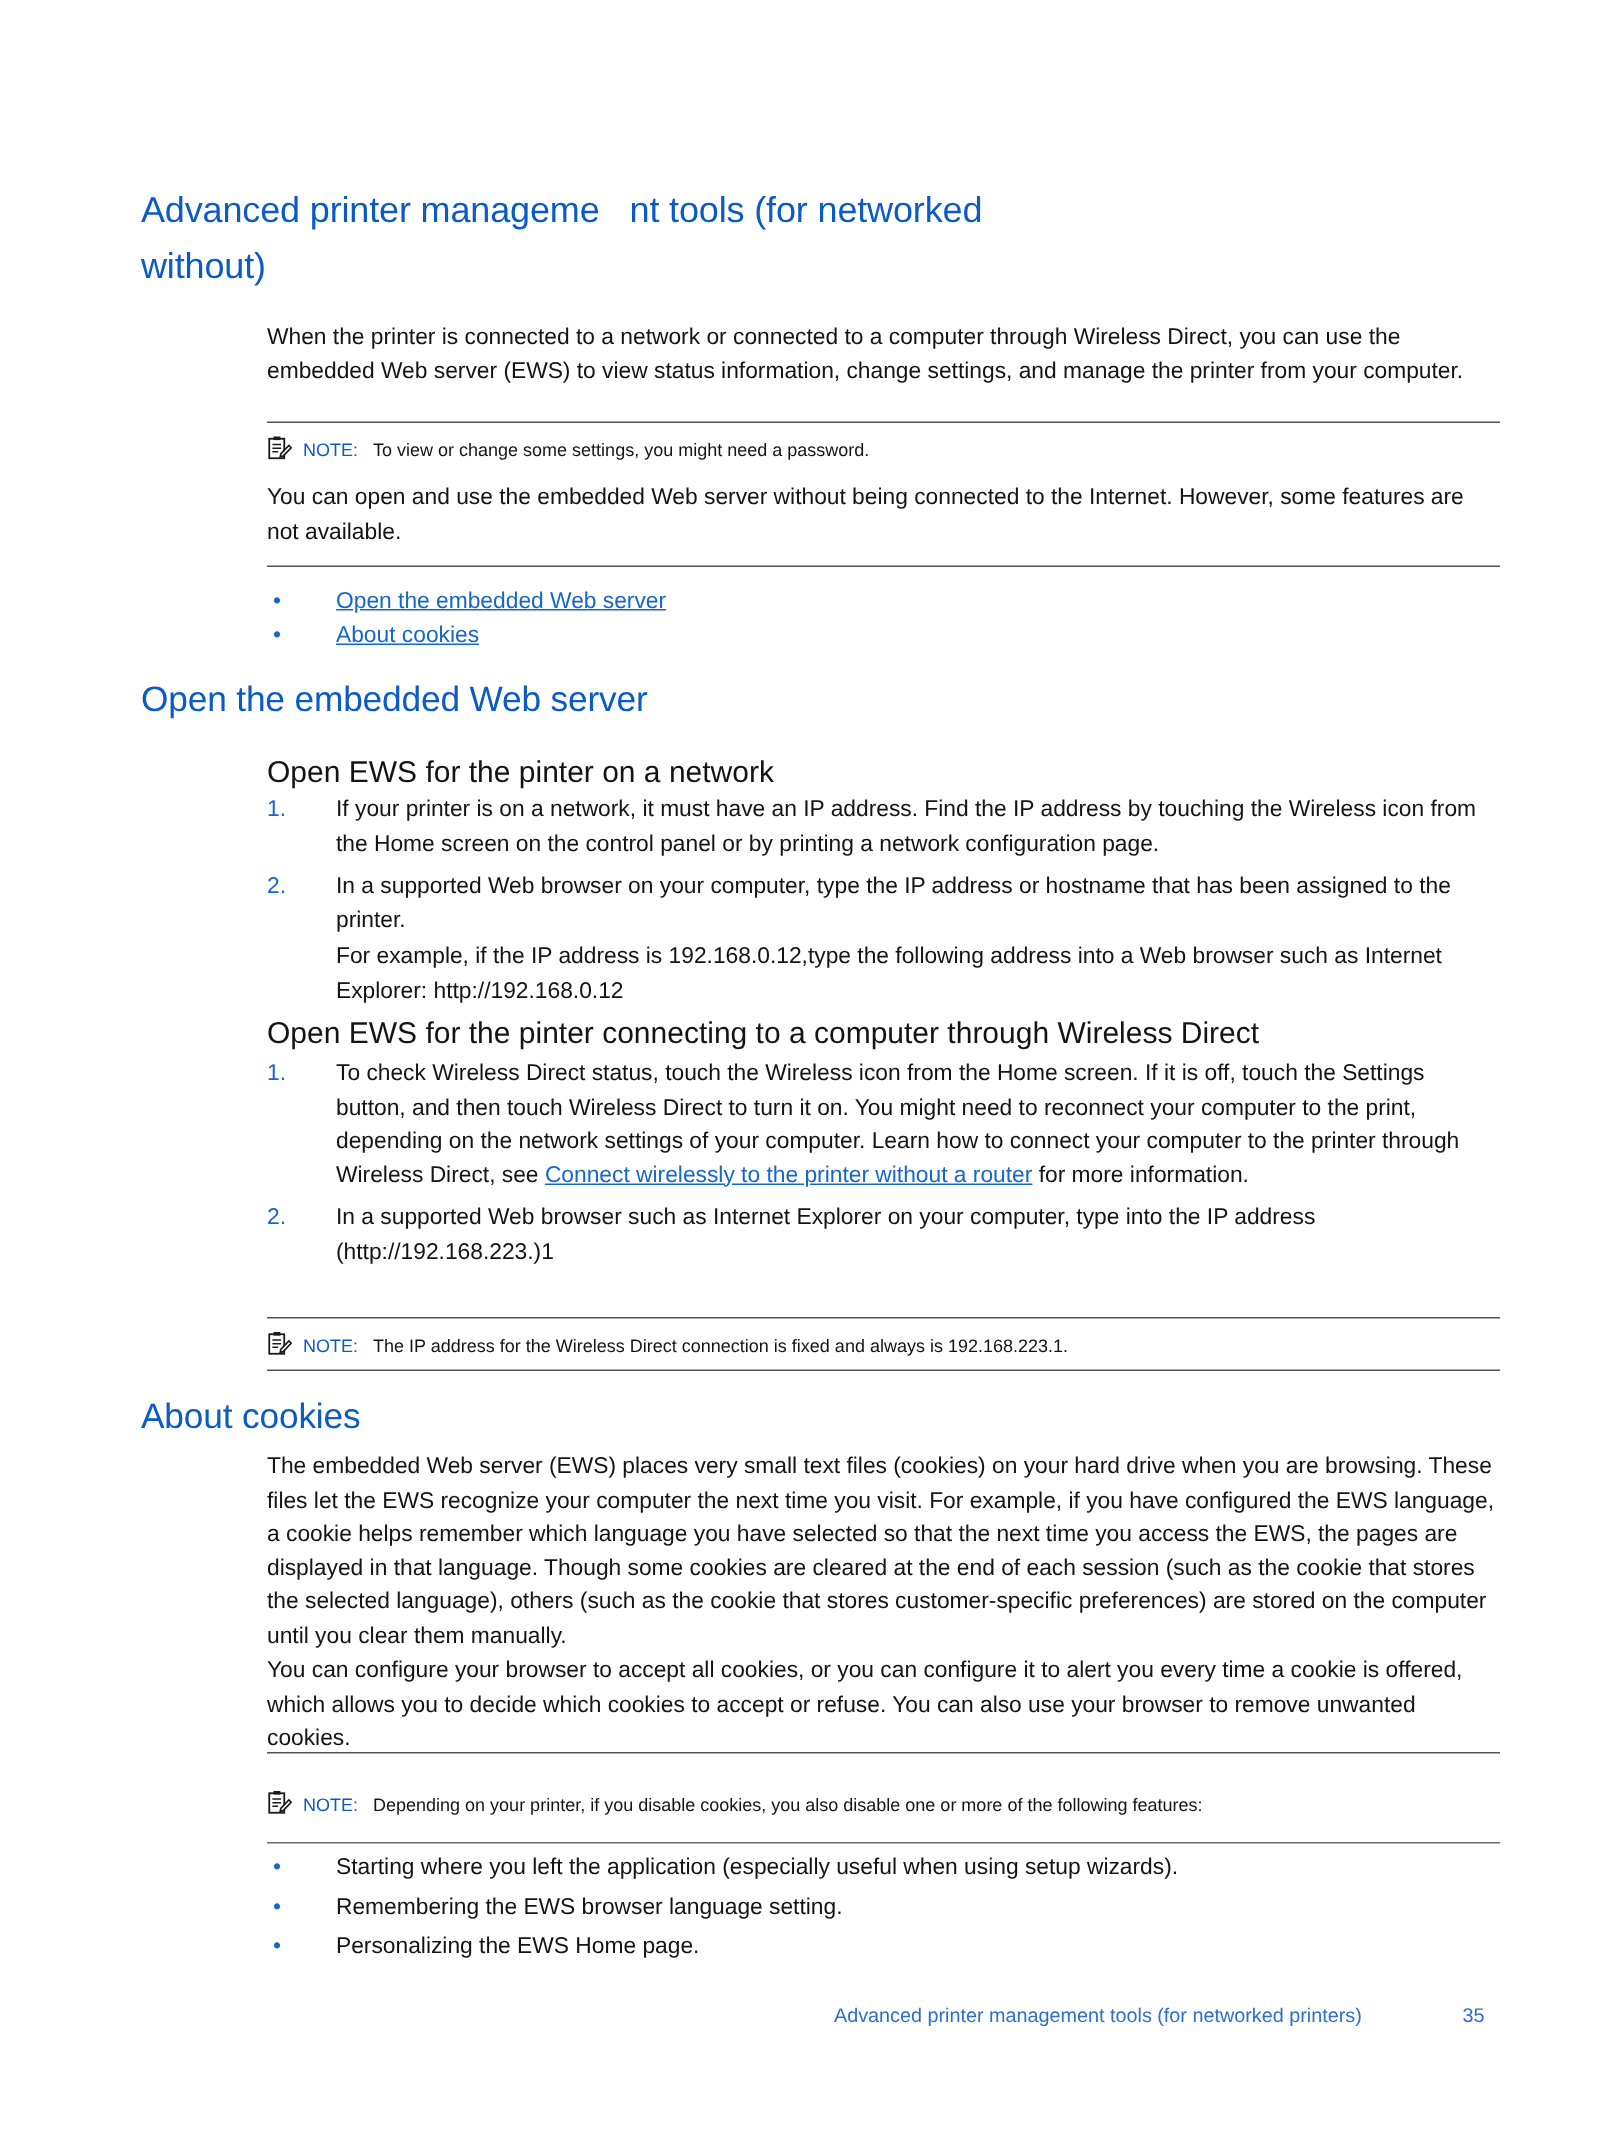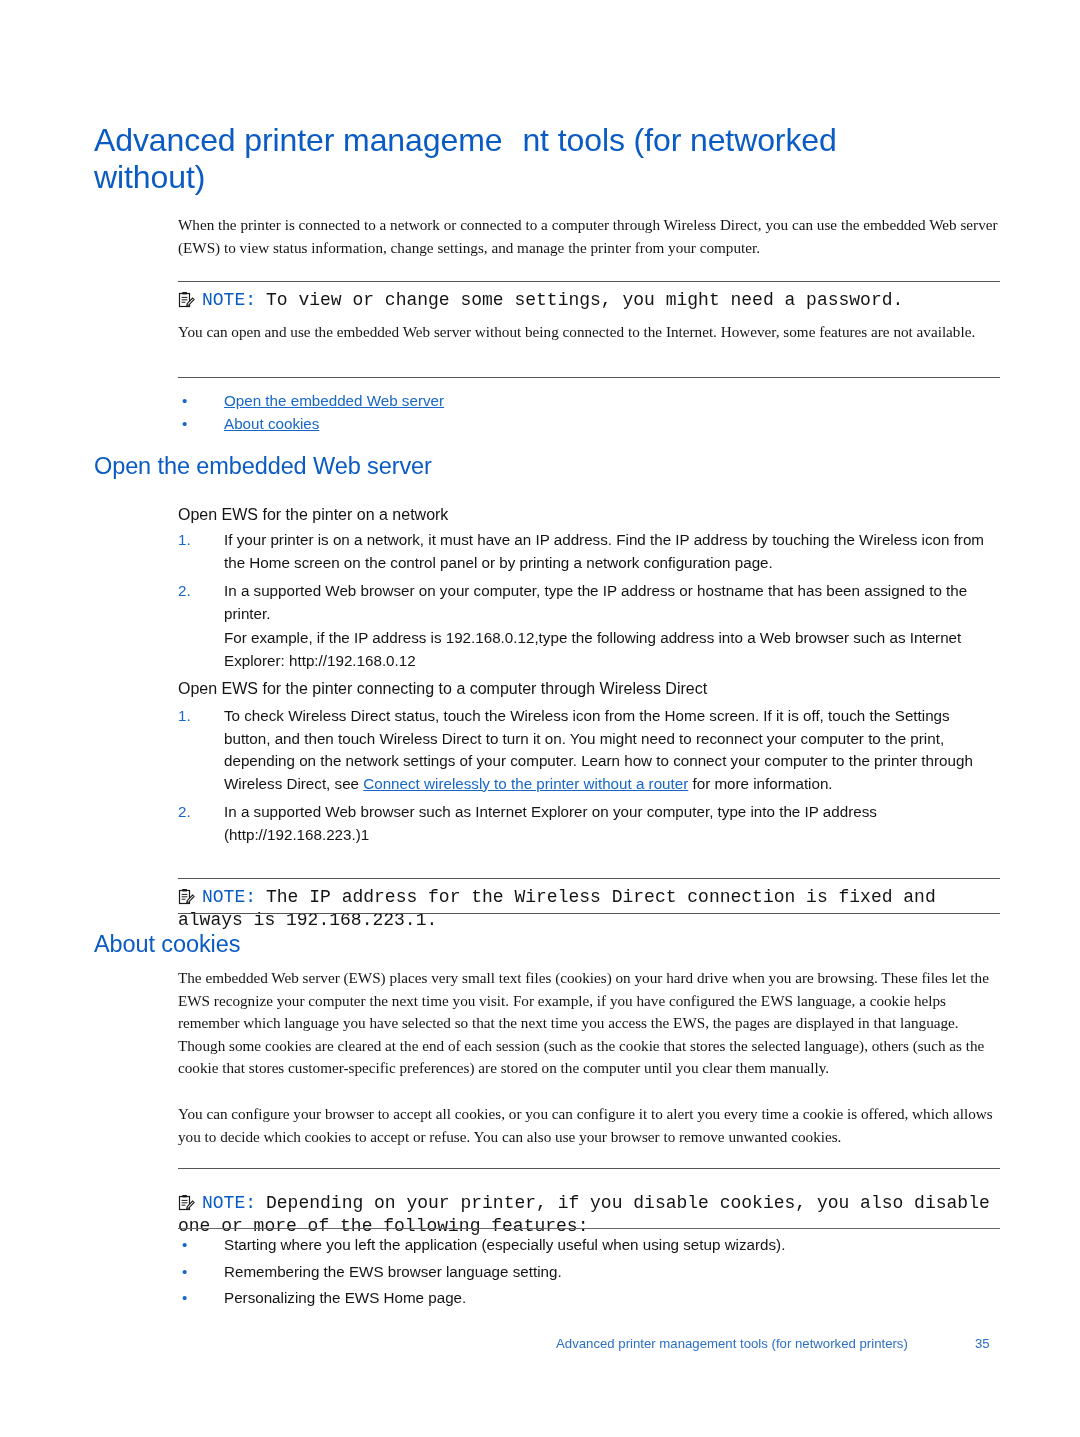--- a/index.html
+++ b/index.html
@@ -21,21 +21,21 @@
     overflow: hidden;
     box-sizing: border-box;
   }
 
   .h1 {
     position: absolute;
     left: 94px;
     top: 122px;
     width: 880px;
     color: #0A5BC4;
-    font-size: 32px;
+    font-size: 24px;
     line-height: 37px;
     font-weight: normal;
     letter-spacing: -0.1px;
     margin: 0;
   }
 
   .h2 {
     color: #0A5BC4;
     font-size: 23.5px;
     line-height: 28px;
@@ -51,42 +51,40 @@
     left: 178px;
     width: 822px;
   }
 
   p.para {
     margin: 0;
     font-size: 15.2px;
     line-height: 22.5px;
     color: #141414;
     text-align: left;
-    font-family: Liberation Serif, serif;
   }
 
   
   .rule {
     position: absolute;
     left: 178px;
     width: 822px;
     height: 0;
     border-top: 1.6px solid #555555;
   }
   .rule.thin { border-top: 1.2px solid #6a6a6a; }
 
   
   .note {
     position: absolute;
     left: 178px;
     width: 822px;
-    font-size: 18px;
-    line-height: 22.5px;
-    color: #141414;
-    font-family: Liberation Mono, monospace;
+    font-size: 12px;
+    line-height: 22.5px;
+    color: #141414;
   }
   .note .note-icon {
     display: inline-block;
     width: 17px;
     height: 17px;
     vertical-align: -3px;
     margin-right: 7px;
   }
   .note .note-label {
     color: #0A5BC4;
@@ -134,21 +132,21 @@
     font-size: 15.2px;
     line-height: 22.5px;
   }
 
   a.doclink, .doclink {
     color: #1767C8;
     text-decoration: underline;
   }
 
   .sublabel {
-    font-size: 16px;
+    font-size: 20px;
     line-height: 22.5px;
     color: #141414;
     margin: 0;
   }
 
   
   .footer {
     position: absolute;
     left: 0;
     top: 1335px;

